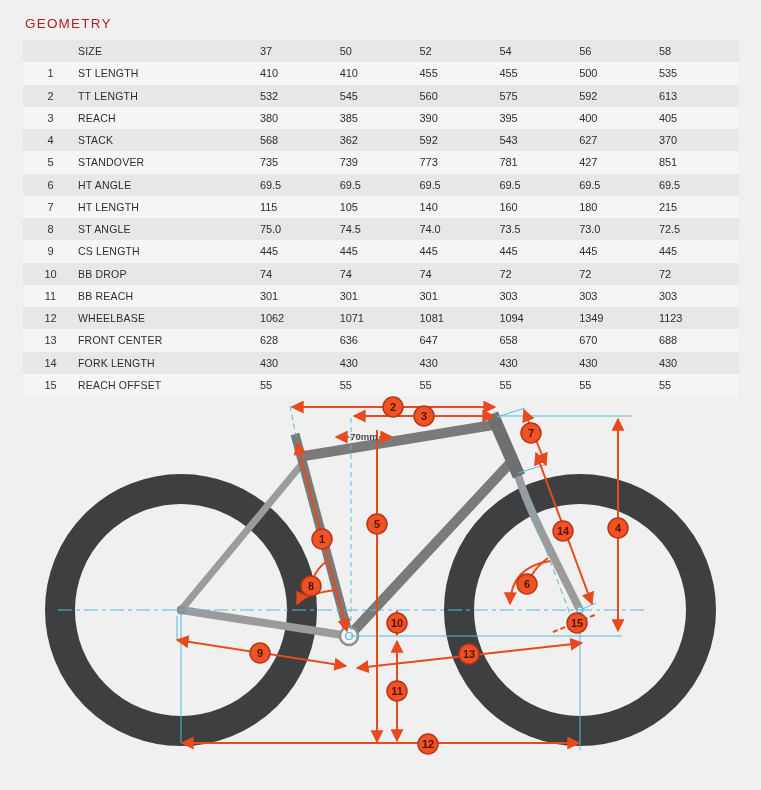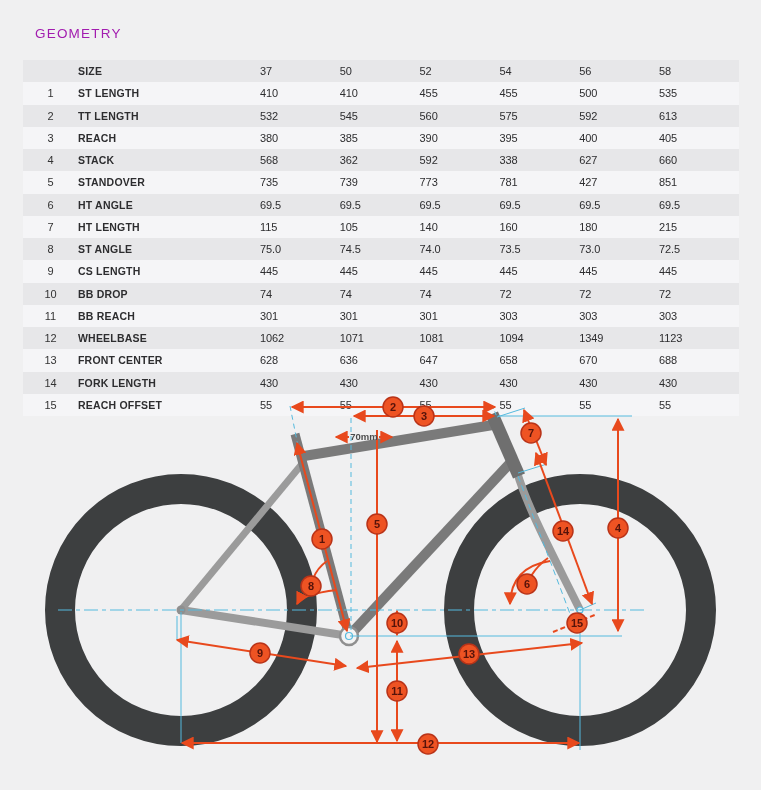--- a/index.html
+++ b/index.html
@@ -1,32 +1,32 @@
 <!DOCTYPE html>
 <html><head>
 <meta charset="utf-8">
 <style>
   html,body{margin:0;padding:0;}
   .page{
     width:761px;height:790px;background:#f0f0f1;position:relative;
     font-family:"Liberation Sans",sans-serif;overflow:hidden;
   }
   .title{
-    margin:12px;padding:14px 0 7px 23px;font-size:13.5px;font-weight:400;
-    color:#a21caf;letter-spacing:1.2px;
+    margin:2px;padding:14px 0 7px 23px;font-size:13.5px;font-weight:400;
+    color:#b91c1c;letter-spacing:1.2px;
   }
   .tbl{margin-left:23px;width:716px;}
   .row{
     display:grid;grid-template-columns:55px 182px repeat(6,79.8px);
     height:22.25px;align-items:center;font-size:11px;color:#2d2d2f;
   }
   .row.head,.row.dark{background:#e7e7e9;}
   .row.light{background:#f5f5f7;}
   .c.num{text-align:center;color:#333;}
-  .c.lbl{font-weight:700;font-size:10.5px;letter-spacing:.2px;}
+  .c.lbl{font-weight:400;font-size:10.5px;letter-spacing:.2px;}
   .c.val{letter-spacing:-.1px;}
   .diagram{position:absolute;left:0;top:390px;width:761px;height:400px;}
   .mnum{font:bold 11px "Liberation Sans",sans-serif;fill:#56130a;}
   .dim{stroke:#e8491d;stroke-width:2;fill:none;}
   .blu{stroke:#55bade;stroke-width:1;fill:none;}
   .lead{stroke:#e8491d;stroke-width:2;fill:none;}
 </style>
 </head>
 <body>
 
@@ -75,23 +75,23 @@
     <div class="c val">395</div>
     <div class="c val">400</div>
     <div class="c val">405</div>
   </div>
         <div class="row dark">
     <div class="c num">4</div>
     <div class="c lbl">STACK</div>
     <div class="c val">568</div>
     <div class="c val">362</div>
     <div class="c val">592</div>
-    <div class="c val">338</div>
+    <div class="c val">543</div>
     <div class="c val">627</div>
-    <div class="c val">660</div>
+    <div class="c val">370</div>
   </div>
         <div class="row light">
     <div class="c num">5</div>
     <div class="c lbl">STANDOVER</div>
     <div class="c val">735</div>
     <div class="c val">739</div>
     <div class="c val">773</div>
     <div class="c val">781</div>
     <div class="c val">427</div>
     <div class="c val">851</div>

